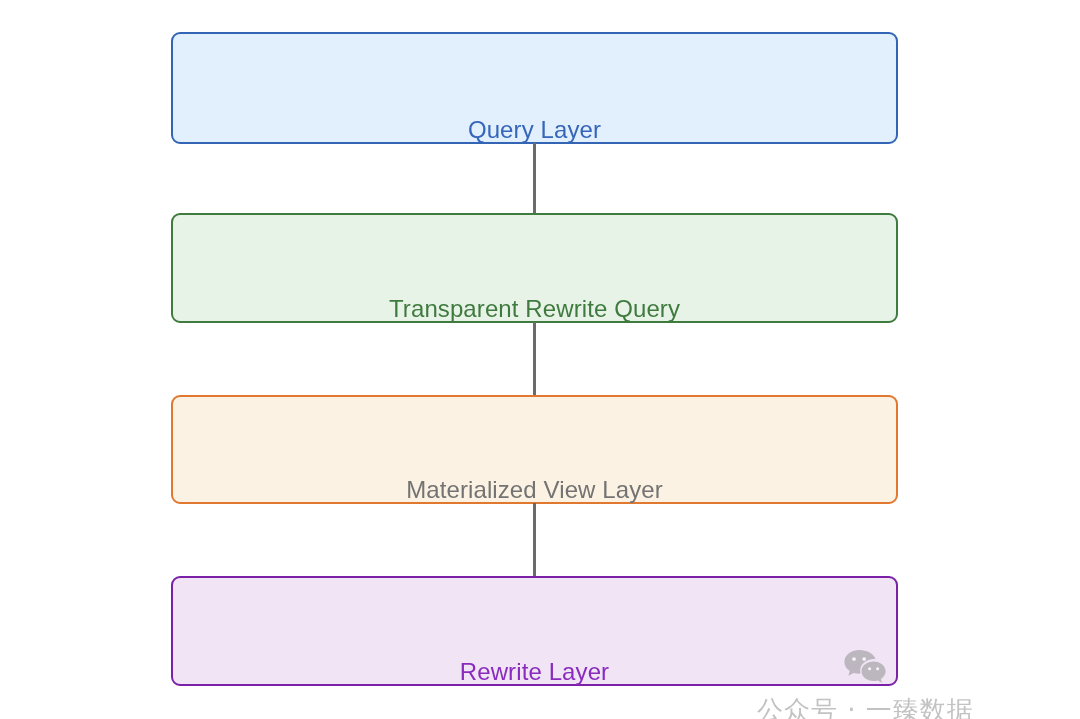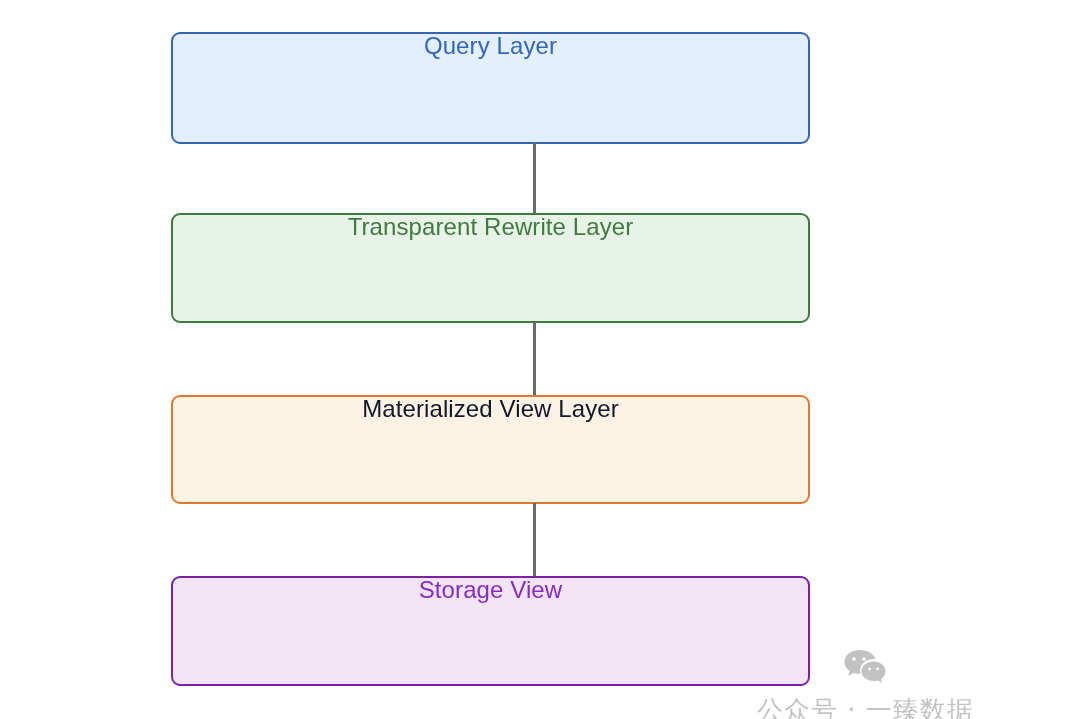--- a/index.html
+++ b/index.html
@@ -29,27 +29,27 @@
     background: #6b6b6b;
   }
   #connector-1 { top: 143px; height: 71px; }
   #connector-2 { top: 322px; height: 74px; }
   #connector-3 { top: 503px; height: 73px; }
 
   
   .layer-box {
     position: absolute;
     left: 171px;
-    width: 639px;
+    width: 727px;
     box-sizing: border-box;
     border-style: solid;
     border-width: 2.5px;
     border-radius: 9px;
     display: flex;
-    align-items: flex-start;
+    align-items: flex-end;
     justify-content: center;
   }
   .layer-label {
     font-size: 24px;
     font-weight: 400;
     letter-spacing: 0.1px;
     line-height: 1;
     white-space: nowrap;
   }
 
@@ -68,21 +68,21 @@
     border-color: #3f7a3e;
   }
   #layer-box-rewrite .layer-label { color: #3f7a3e; }
 
   #layer-box-materialized {
     top: 395px;
     height: 109px;
     background: #fcf2e3;
     border-color: #e0792f;
   }
-  #layer-box-materialized .layer-label { color: #0f172a; }
+  #layer-box-materialized .layer-label { color: #737373; }
 
   #layer-box-storage {
     top: 576px;
     height: 110px;
     background: #f0e4f5;
     border-color: #7b21a8;
   }
   #layer-box-storage .layer-label { color: #8a2bbf; }
 
   
@@ -111,33 +111,33 @@
 
 <div id="diagram-canvas">
 
   <div class="layer-box" id="layer-box-query">
     <span class="layer-label">Query Layer</span>
   </div>
 
   <div class="connector" id="connector-1"></div>
 
   <div class="layer-box" id="layer-box-rewrite">
-    <span class="layer-label">Transparent Rewrite Layer</span>
+    <span class="layer-label">Transparent Rewrite Query</span>
   </div>
 
   <div class="connector" id="connector-2"></div>
 
   <div class="layer-box" id="layer-box-materialized">
     <span class="layer-label">Materialized View Layer</span>
   </div>
 
   <div class="connector" id="connector-3"></div>
 
   <div class="layer-box" id="layer-box-storage">
-    <span class="layer-label">Storage View</span>
+    <span class="layer-label">Rewrite Layer</span>
   </div>
 
   <div id="watermark">
     <svg id="wechat-icon" width="42" height="34" viewBox="0 0 42 34" aria-hidden="true">
       <g fill="#9d9d9d">
         <path d="M15.2 0C7.0 0 0.4 5.3 0.4 11.9c0 3.7 2.1 7.0 5.4 9.2L4.3 25.7l5.4-2.8c1.7 0.5 3.6 0.8 5.5 0.8 0.5 0 1.0 0 1.4-0.1 -0.3-1.0-0.5-2.0-0.5-3.0 0-6.4 6.2-11.6 13.9-11.6 0.5 0 1.0 0 1.5 0.1C30.0 3.9 23.3 0 15.2 0z"></path>
         <circle cx="10.0" cy="9.0" r="1.85" fill="#ffffff"></circle>
         <circle cx="20.2" cy="9.0" r="1.85" fill="#ffffff"></circle>
         <path d="M41.6 21.2c0-5.4-5.4-9.8-12.0-9.8 -6.7 0-12.1 4.4-12.1 9.8 0 5.4 5.4 9.8 12.1 9.8 1.4 0 2.8-0.2 4.1-0.6l4.4 2.3 -1.2-3.8C39.8 27.0 41.6 24.3 41.6 21.2z"></path>
         <circle cx="25.6" cy="18.7" r="1.5" fill="#ffffff"></circle>

